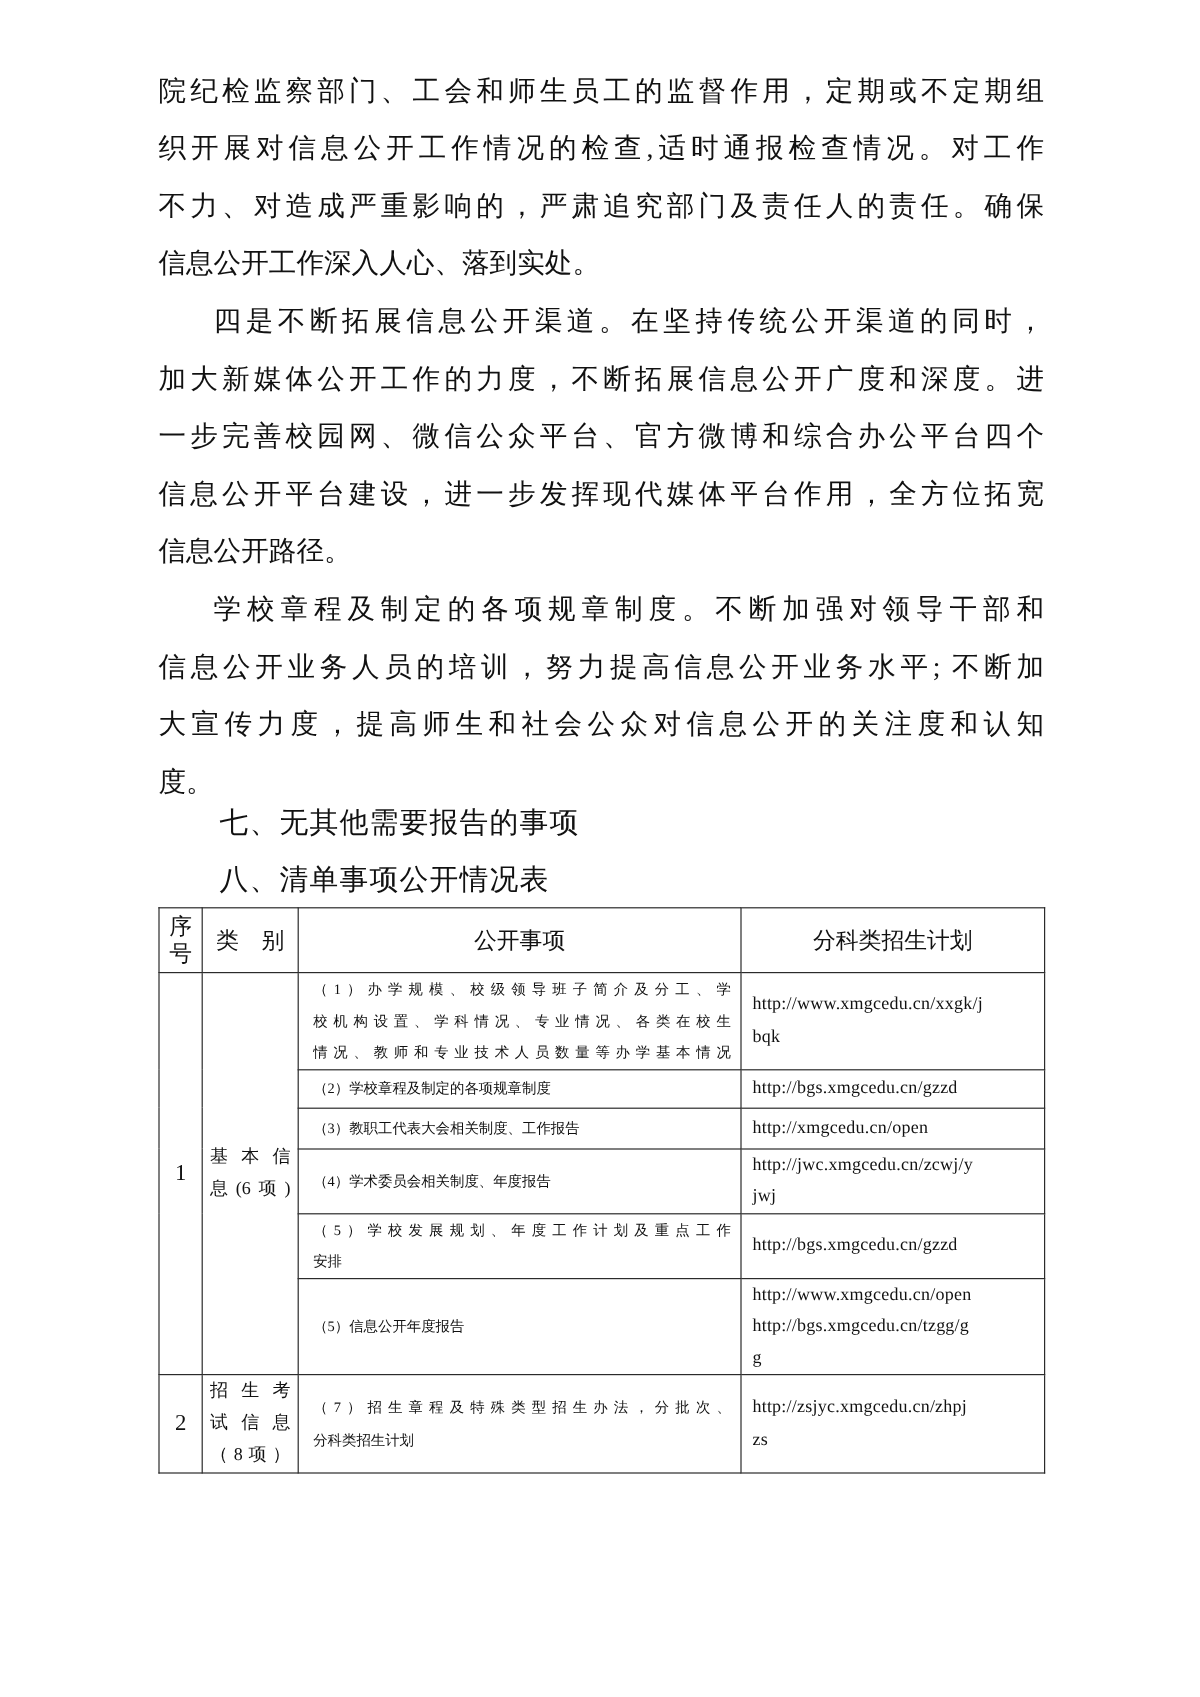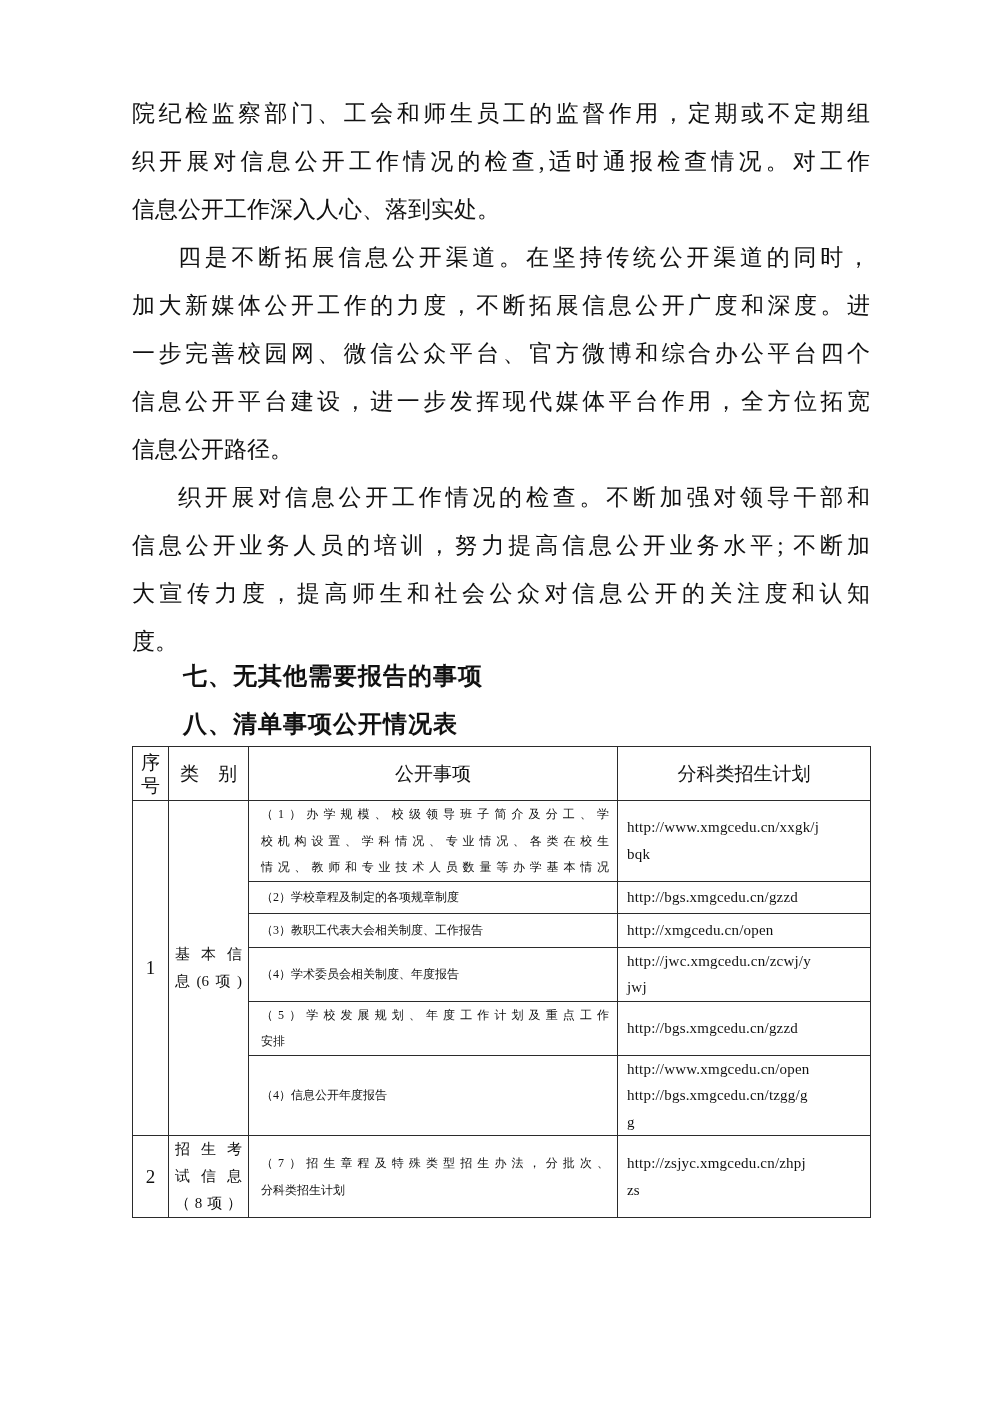--- a/index.html
+++ b/index.html
@@ -11,39 +11,39 @@
   }
   .page {
     position: relative;
     width: 1000px; height: 1414px;
     background: #ffffff;
     overflow: hidden;
   }
   .content {
     margin-left: 132px;
     width: 738px;
-    padding-top: 90px;
+    padding-top: 52px;
   }
   
   .bl {
     font-size: 23px;
     height: 48px;
     line-height: 48px;
     white-space: normal;
   }
   .jl {
     text-align: justify;
     text-align-last: justify;
     text-justify: inter-ideograph;
   }
   .ind { text-indent: 46px; }
   
   .heading {
     font-family: "Liberation Sans", "DejaVu Sans", sans-serif;
-    font-weight: 700;
+    font-weight: 400;
     font-size: 24px;
     height: 48px;
     line-height: 48px;
     padding-left: 51px;
     letter-spacing: 1px;
   }
   .heading.first { margin-top: -14px; }
   
   table.listing {
     border-collapse: collapse;
@@ -81,29 +81,30 @@
   }
 </style>
 </head>
 <body>
 
 <div class="page">
   <div class="content">
 
     <div class="bl jl">院纪检监察部门、工会和师生员工的监督作用，定期或不定期组</div>
     <div class="bl jl">织开展对信息公开工作情况的检查,适时通报检查情况。对工作</div>
+    <div class="bl jl">不力、对造成严重影响的，严肃追究部门及责任人的责任。确保</div>
     <div class="bl">信息公开工作深入人心、落到实处。</div>
 
     <div class="bl jl ind">四是不断拓展信息公开渠道。在坚持传统公开渠道的同时，</div>
     <div class="bl jl">加大新媒体公开工作的力度，不断拓展信息公开广度和深度。进</div>
     <div class="bl jl">一步完善校园网、微信公众平台、官方微博和综合办公平台四个</div>
     <div class="bl jl">信息公开平台建设，进一步发挥现代媒体平台作用，全方位拓宽</div>
     <div class="bl">信息公开路径。</div>
 
-    <div class="bl jl ind">织开展对信息公开工作情况的检查。不断加强对领导干部和</div>
+    <div class="bl jl ind">学校章程及制定的各项规章制度。不断加强对领导干部和</div>
     <div class="bl jl">信息公开业务人员的培训，努力提高信息公开业务水平; 不断加</div>
     <div class="bl jl">大宣传力度，提高师生和社会公众对信息公开的关注度和认知</div>
     <div class="bl">度。</div>
 
     <div class="heading first">七、无其他需要报告的事项</div>
     <div class="heading">八、清单事项公开情况表</div>
 
     <table class="listing">
       <colgroup>
         <col style="width:36px">
@@ -171,21 +172,21 @@
             <div class="il jl">（5）学校发展规划、年度工作计划及重点工作</div>
             <div class="il">安排</div>
           </td>
           <td class="c-url">
             <div class="ul">http://bgs.xmgcedu.cn/gzzd</div>
           </td>
         </tr>
 
         <tr class="r6">
           <td class="c-item">
-            <div class="il">（4）信息公开年度报告</div>
+            <div class="il">（5）信息公开年度报告</div>
           </td>
           <td class="c-url">
             <div class="ul">http://www.xmgcedu.cn/open</div>
             <div class="ul">http://bgs.xmgcedu.cn/tzgg/g</div>
             <div class="ul">g</div>
           </td>
         </tr>
 
         <tr class="r7">
           <td class="c-num">2</td>

